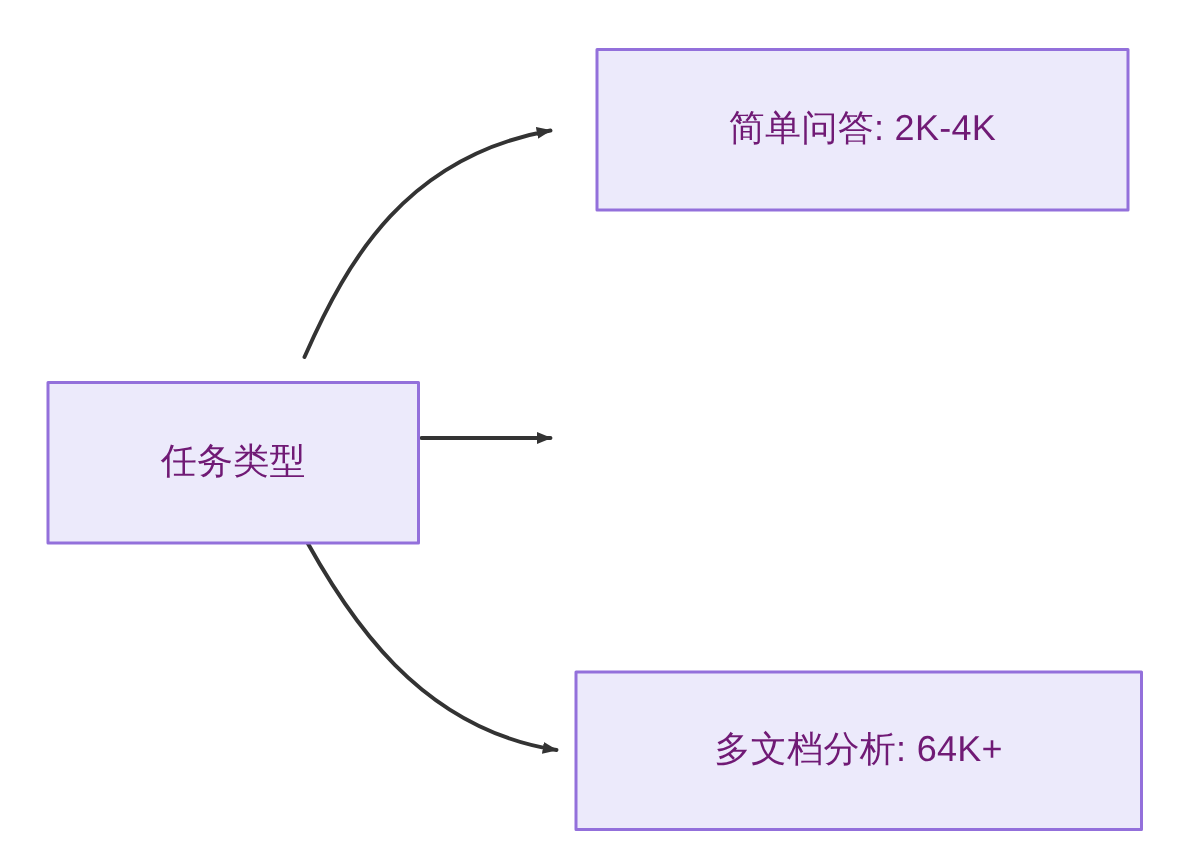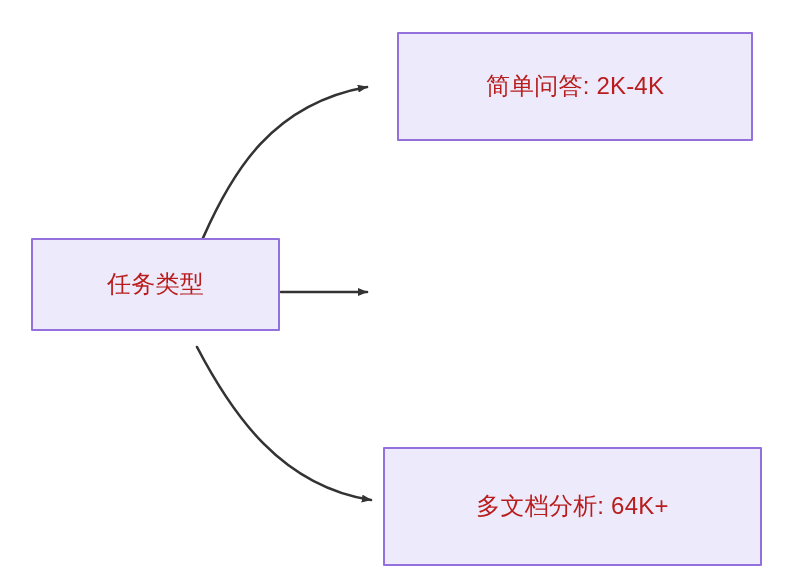--- a/index.html
+++ b/index.html
@@ -33,50 +33,50 @@
     position: absolute;
     box-sizing: border-box;
     background: #ECEAFB;
     border: 2.5px solid #9370DB;
     border-radius: 1px;
     display: flex;
     align-items: center;
     justify-content: center;
   }
   .node-label {
-    color: #b91c1c;
+    color: #701a75;
     font-size: 24px;
     font-weight: 400;
     line-height: 1.2;
     letter-spacing: 0.2px;
     white-space: nowrap;
   }
   #node-task-type {
     left: 31px;
-    top: 238px;
+    top: 254px;
     width: 249px;
-    height: 93px;
+    height: 109px;
   }
   #node-simple-qa {
     left: 397px;
     top: 32px;
     width: 356px;
     height: 109px;
   }
   #node-doc-summary {
     left: 379px;
     top: 240px;
     width: 386px;
     height: 105px;
   }
   #node-multi-doc {
     left: 383px;
     top: 447px;
     width: 379px;
-    height: 119px;
+    height: 107px;
   }
 </style>
 </head>
 <body>
 
 <div id="diagram-canvas">
 
   <svg id="edge-layer" viewBox="0 0 787 572">
     <defs>
       <marker id="arrow-head" markerWidth="10" markerHeight="8" refX="9.2" refY="4" orient="auto" markerUnits="userSpaceOnUse">

